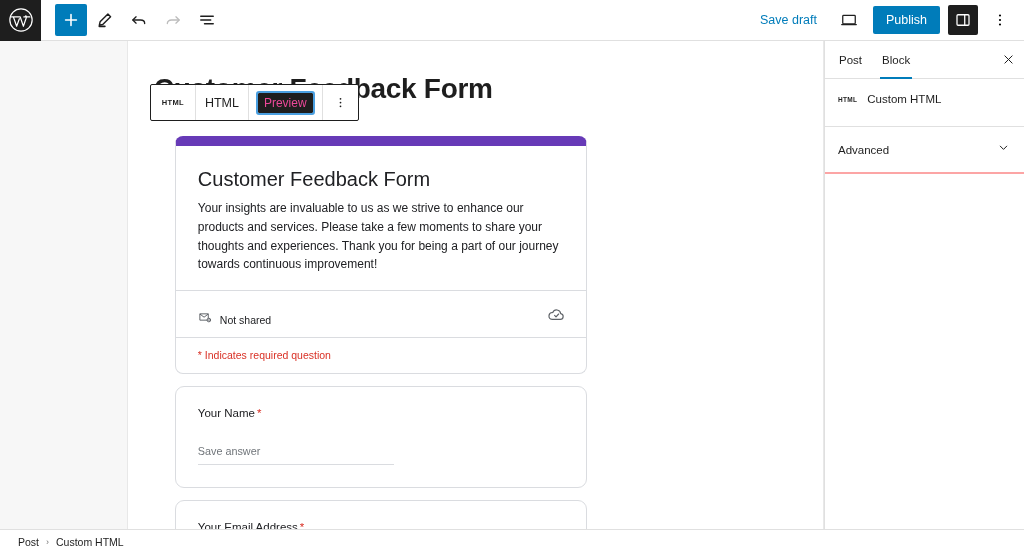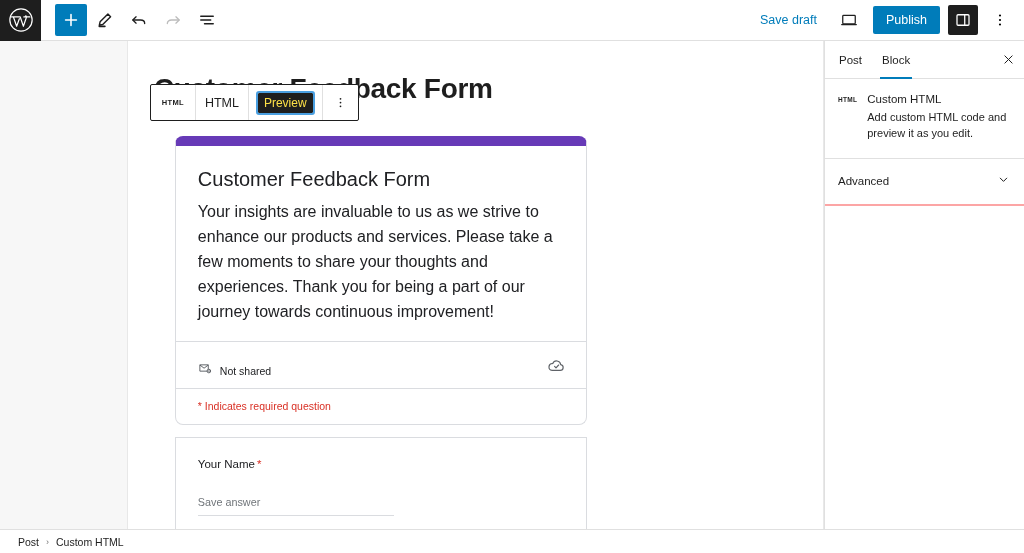--- a/index.html
+++ b/index.html
@@ -79,43 +79,43 @@
     display: flex; align-items: center; justify-content: center;
     padding: 0 9px; cursor: pointer; border-right: 1px solid #e0e0e0;
     font-size: 12.5px; color: #1e1e1e;
   }
   .bt-cell:last-child { border-right: none; }
   .bt-icon-html {
     font-size: 7.5px; font-weight: 700; letter-spacing: 0.3px; color: #1e1e1e;
     padding: 0 11px;
   }
   .bt-pill {
-    background: #1e1e1e; color: #fde047; font-size: 12px;
+    background: #1e1e1e; color: #ec4899; font-size: 12px;
     padding: 3px 6px; border-radius: 1px; outline: 2px solid #4a9fe0;
     font-weight: 400;
   }
   .bt-kebab { padding: 0 10px; display:flex; align-items:center; }
 
   
   .form-preview {
     position: absolute; top: 95px; left: 47px; width: 412px;
   }
   .gf-card {
-    background: #fff; border: 1px solid #dadce0; border-radius: 0;
+    background: #fff; border: 1px solid #dadce0; border-radius: 9px;
     margin-bottom: 12px; overflow: hidden;
     font-family: "Liberation Sans", sans-serif;
   }
   .gf-head-card { border-top: 10px solid #673ab7; border-radius: 8px; }
   .gf-head-pad { padding: 20px 22px 0 22px; }
   .gf-title {
     font-size: 20px; color: #202124; font-weight: 400; line-height: 1.3;
     padding-bottom: 7px;
   }
   .gf-desc {
-    font-size: 16px; color: #202124; line-height: 1.57; padding-bottom: 16px;
+    font-size: 12px; color: #202124; line-height: 1.57; padding-bottom: 16px;
   }
   .gf-sep { border-top: 1px solid #dadce0; }
   .gf-acct { padding: 11px 22px 11px 22px; position: relative; }
   .gf-acct-row1 { font-size: 10.5px; color: #202124; }
   .gf-email { font-weight: 700; }
   .gf-switch { color: #1a73e8; cursor: pointer; margin-left: 2px; }
   .gf-acct-row2 {
     display: flex; align-items: flex-end; gap: 8px; margin-top: 8px;
     font-size: 10.5px; color: #202124;
   }
@@ -337,21 +337,20 @@
           <svg viewBox="0 0 24 24" width="15" height="15" fill="none" stroke="currentColor" stroke-width="1.6" stroke-linecap="round">
             <path d="M6.2 6.2l11.6 11.6M17.8 6.2L6.2 17.8"></path>
           </svg>
         </div>
       </div>
 
       <div class="sb-block-info">
         <div class="sb-html-icon">HTML</div>
         <div>
           <div class="sb-block-title">Custom HTML</div>
-          <div class="sb-block-desc">Add custom HTML code and preview it as you edit.</div>
         </div>
       </div>
 
       <div class="sb-panel">
         <span class="sb-panel-title">Advanced</span>
         <span>
           <svg viewBox="0 0 24 24" width="15" height="15" fill="none" stroke="#1e1e1e" stroke-width="1.6" stroke-linecap="round" stroke-linejoin="round">
             <path d="M6.8 9.8L12 15l5.2-5.2"></path>
           </svg>
         </span>

